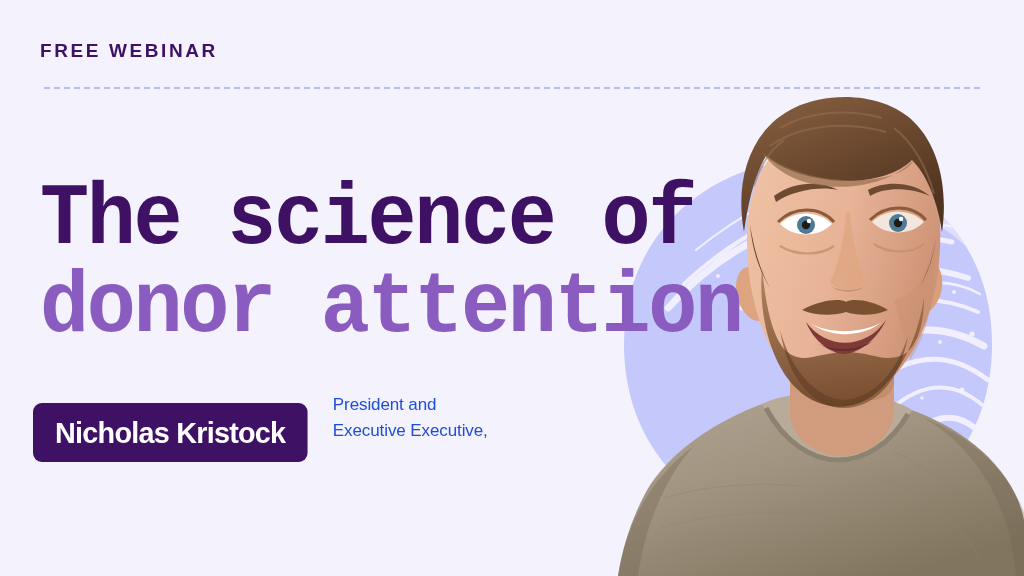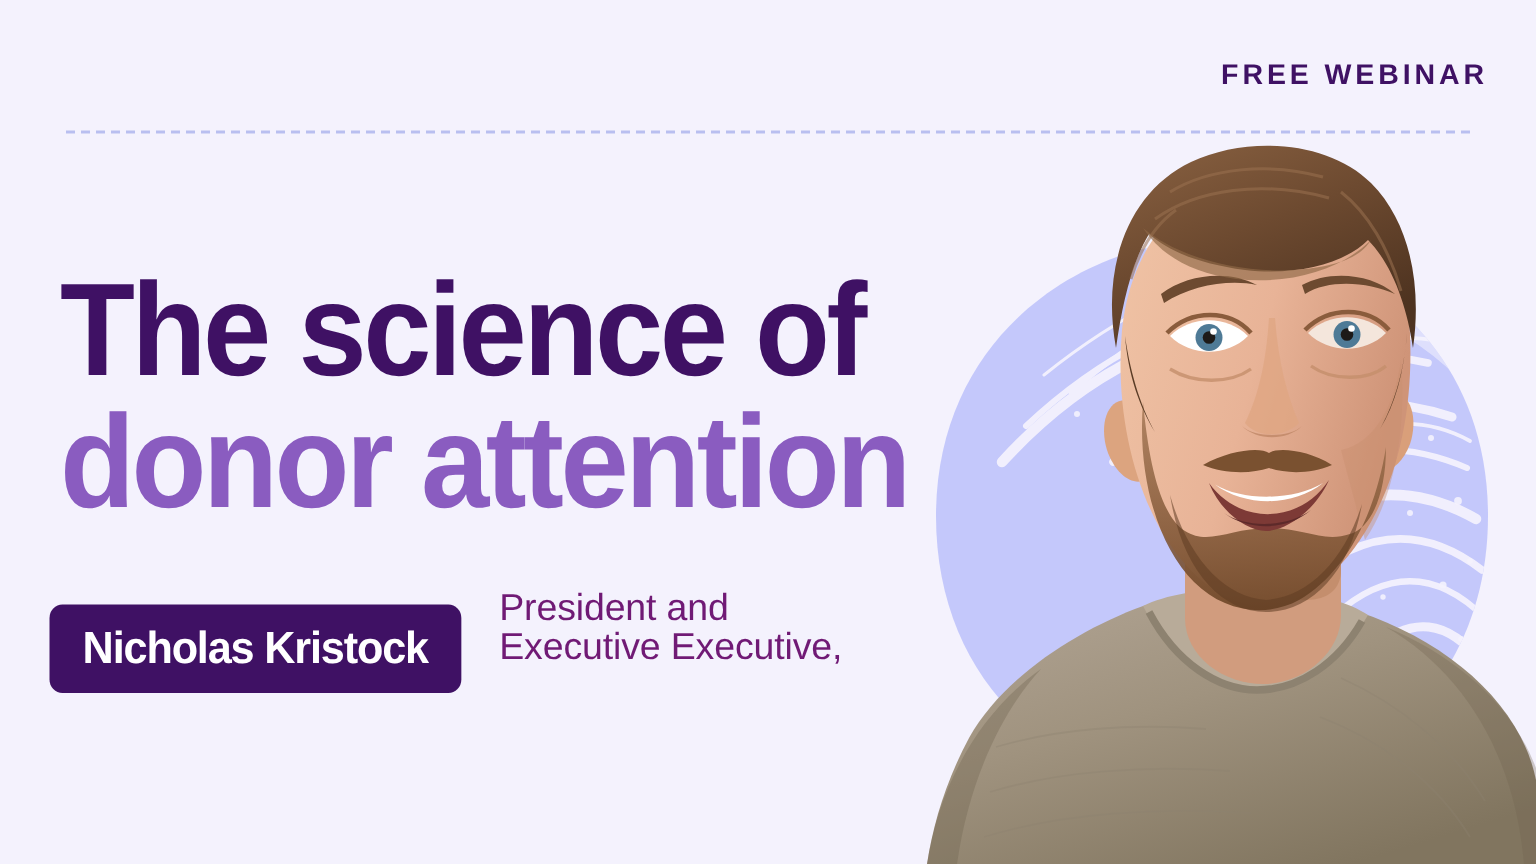--- a/index.html
+++ b/index.html
@@ -32,24 +32,24 @@
   }
   #portrait {
     position:absolute;
     left:0; top:0;
     width:430px; height:576px;
   }
 
   
   #header {
     position:absolute;
-    left:56px; top:40px;
+    left:40px; top:40px;
     width:936px;
     display:flex;
-    justify-content:flex-end;
+    justify-content:space-between;
     align-items:baseline;
   }
   .eyebrow {
     font-size:19px;
     font-weight:bold;
     letter-spacing:2.6px;
     color:#3f1164;
     text-transform:uppercase;
     white-space:nowrap;
   }
@@ -58,20 +58,21 @@
     left:44px; top:87px;
     width:936px; height:0;
     border-top:2px dashed #b9bff0;
   }
 
   
   #headline {
     position:absolute;
     left:40px; top:176px;
     width:660px;
+    font-family:Liberation Mono, monospace;
   }
   .hl-line {
     font-size:88px;
     line-height:88px;
     font-weight:bold;
     letter-spacing:-2.5px;
     white-space:nowrap;
     transform:scaleX(0.93);
     transform-origin:left center;
   }
@@ -96,22 +97,22 @@
     align-items:center;
     font-size:30px;
     font-weight:bold;
     letter-spacing:-0.8px;
     white-space:nowrap;
     transform:scaleX(0.96);
     transform-origin:left center;
   }
   #role {
     margin-left:14px;
-    color:#701a75;
-    font-size:25px;
+    color:#1d4ed8;
+    font-size:17px;
     line-height:26px;
     font-weight:normal;
     letter-spacing:-0.1px;
     white-space:nowrap;
   }
 </style>
 </head>
 <body>
 
 <div id="slide">

